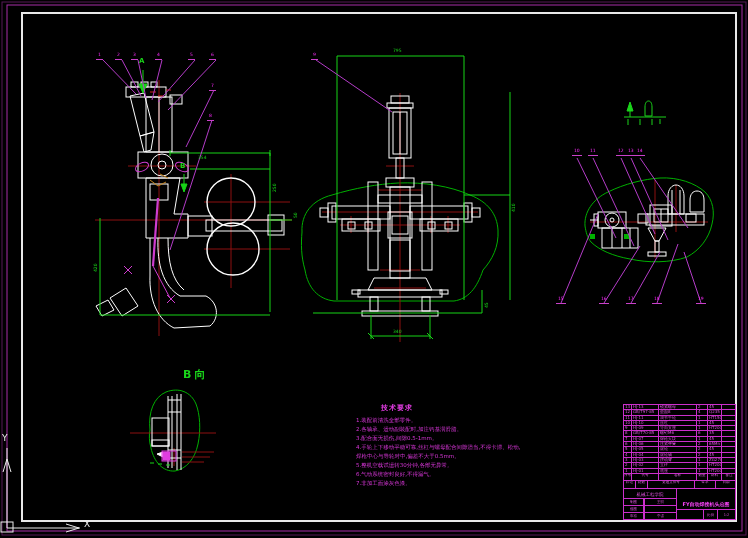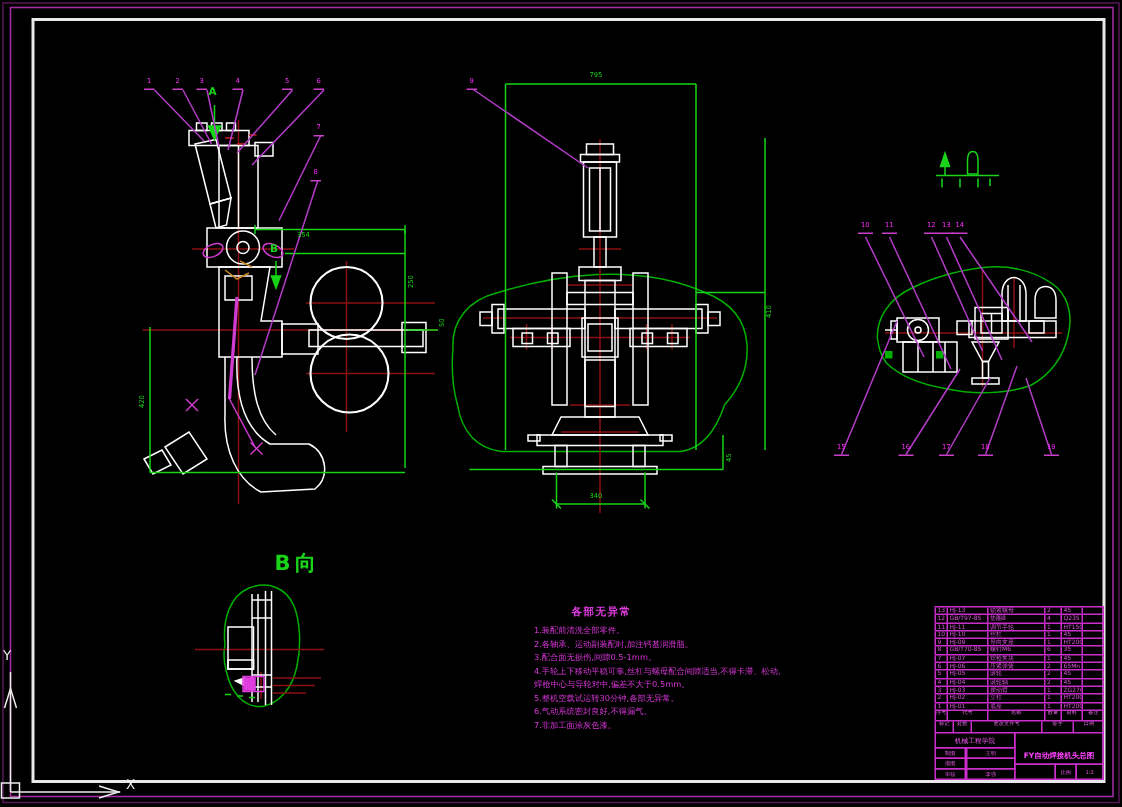--- a/index.html
+++ b/index.html
@@ -4,21 +4,21 @@
 <style>
   html,body{margin:0;padding:0;background:#000;}
   #root{position:relative;width:748px;height:538px;background:#000;overflow:hidden;
         font-family:"DejaVu Sans",sans-serif;-webkit-text-size-adjust:none;}
   #lineart{position:absolute;left:0;top:0;}
   .lbl{position:absolute;white-space:nowrap;line-height:1;}
   .balloon{font-size:4.5px;color:#ff2bff;border-bottom:1px solid #c940c9;padding:0 2px 1px;}
   .dim{font-size:4.5px;color:#17d417;}
   .rot{transform:rotate(-90deg);transform-origin:left top;}
   .seclbl{font-size:7px;color:#1ad41a;font-weight:bold;}
-  .detlbl{font-size:14px;color:#1ad41a;font-weight:bold;letter-spacing:3px;padding-left:28px;}
+  .detlbl{font-size:11px;color:#1ad41a;font-weight:bold;letter-spacing:3px;padding-left:28px;}
   .ucslbl{font-size:9px;color:#ededed;}
   #notes{position:absolute;left:356px;top:401px;width:200px;height:92px;}
   #notes .ntitle{position:absolute;left:25px;top:2px;font-size:7px;font-weight:bold;color:#e23ce2;letter-spacing:1px;}
   .note-line{position:absolute;left:0;font-size:5.5px;color:#d936d9;white-space:nowrap;}
   #bom{position:absolute;left:623px;top:404px;width:113px;height:116px;border-right:1px solid #cb2fcb;box-sizing:border-box;}
   .bomrow{display:flex;border-top:1px solid #cb2fcb;box-sizing:border-box;width:113px;}
   .bomcell{border-left:1px solid #cb2fcb;box-sizing:border-box;font-size:4px;color:#dd55dd;
            overflow:hidden;white-space:nowrap;line-height:1.1;padding-left:1px;}
   .bomhead .bomcell{font-size:3.5px;text-align:center;padding-left:0;color:#e06ae0;}
   .tb{position:absolute;border:1px solid #cb2fcb;box-sizing:border-box;overflow:hidden;color:#e050e0;}
@@ -323,21 +323,21 @@
       <span class="lbl seclbl" style="left: 139px; top: 58px;">A</span>
       <span class="lbl seclbl" style="left: 180px; top: 163px;">B</span>
     </div>
 
 <span class="lbl ucslbl" style="left:2px;top:434px">Y</span>
 <span class="lbl ucslbl" style="left:84px;top:520px">X</span>
 
 <span class="lbl detlbl" style="left:155px;top:369px">B向</span>
 
 <div id="notes">
-  <div class="ntitle">各部无异常</div>
+  <div class="ntitle">技术要求</div>
   <div id="note-lines">
         <div class="note-line" style="top: 16px;">1.装配前清洗全部零件。</div>
         <div class="note-line" style="top: 25px;">2.各轴承、运动副装配时,加注钙基润滑脂。</div>
         <div class="note-line" style="top: 34px;">3.配合面无损伤,间隙0.5-1mm。</div>
         <div class="note-line" style="top: 43px;">4.手轮上下移动平稳可靠,丝杠与螺母配合间隙适当,不得卡滞、松动,</div>
         <div class="note-line" style="top: 52px;">  焊枪中心与导轮对中,偏差不大于0.5mm。</div>
         <div class="note-line" style="top: 61px;">5.整机空载试运转30分钟,各部无异常。</div>
         <div class="note-line" style="top: 70px;">6.气动系统密封良好,不得漏气。</div>
         <div class="note-line" style="top: 79px;">7.非加工面涂灰色漆。</div>
       </div>

